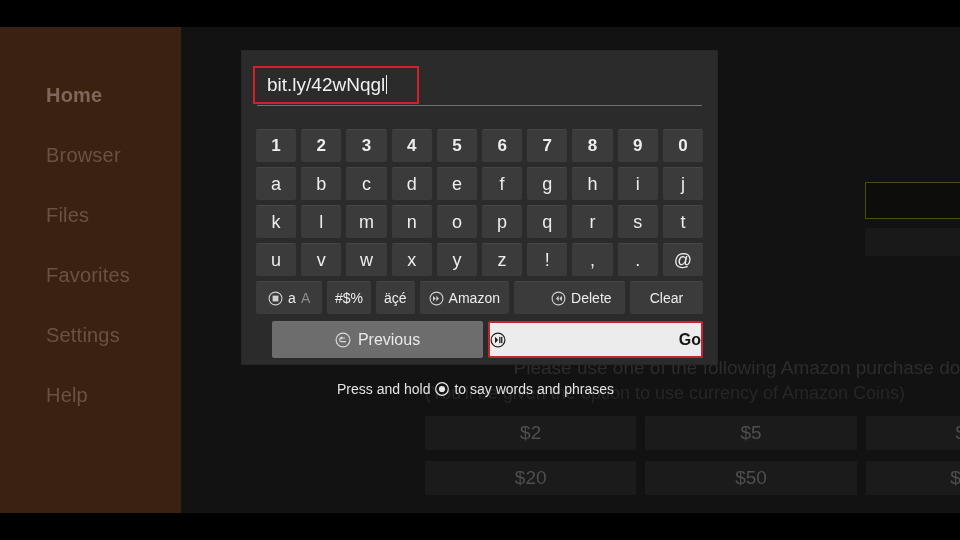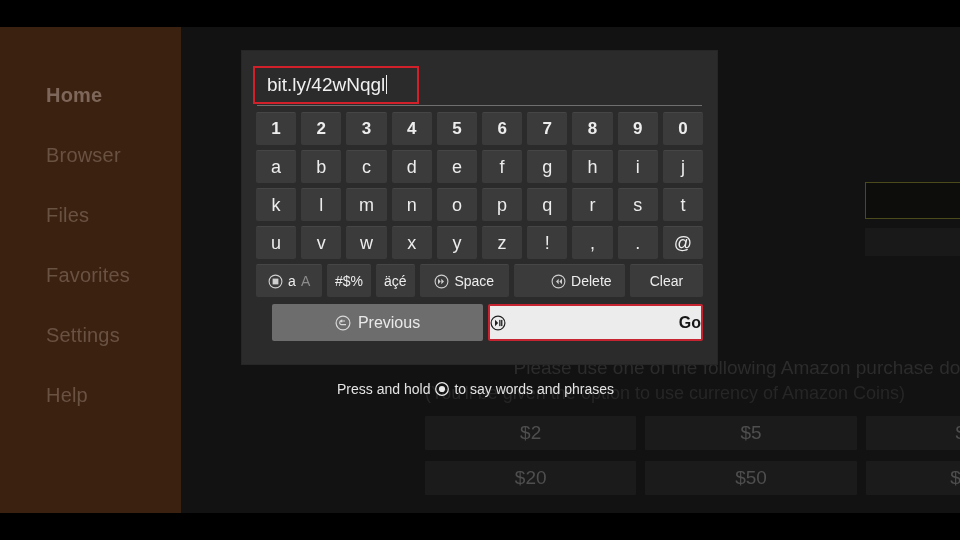--- a/index.html
+++ b/index.html
@@ -83,21 +83,21 @@
   .kb-panel {
     position: absolute; left: 242px; top: 51px;
     width: 475px; height: 313px;
     background: #2b2b2b;
     padding: 14px 14px 10px 14px;
     box-shadow: 0 0 0 1px #262626;
   }
   .kb-input-wrap {
     position: relative;
     height: 36px;
-    margin: 5px 1px 6px 1px;
+    margin: 5px 1px 23px 1px;
     border-bottom: 1px solid #6f6f6f;
   }
   .kb-input-focus {
     position: absolute; left: -4px; top: -4px;
     width: 166px; height: 38px;
     border: 2px solid #d2202a;
     pointer-events: none;
   }
   .kb-input-text {
     font-size: 19px; color: #f0f0f0;
@@ -286,21 +286,21 @@
       <div class="key k-acc">äçé</div>
 
       <div class="key k-space">
         <span class="ico">
           <svg width="15" height="15" viewBox="0 0 15 15">
             <circle cx="7.5" cy="7.5" r="6.4" fill="none" stroke="#cfcfcf" stroke-width="1.1"></circle>
             <polygon points="4,4.8 6.7,7.5 4,10.2" fill="#cfcfcf"></polygon>
             <polygon points="7.3,4.8 10,7.5 7.3,10.2" fill="#cfcfcf"></polygon>
           </svg>
         </span>
-        <span>Space</span>
+        <span>Amazon</span>
       </div>
 
       <div class="key k-del">
         <span class="ico">
           <svg width="15" height="15" viewBox="0 0 15 15">
             <circle cx="7.5" cy="7.5" r="6.4" fill="none" stroke="#cfcfcf" stroke-width="1.1"></circle>
             <polygon points="11,4.8 8.3,7.5 11,10.2" fill="#cfcfcf"></polygon>
             <polygon points="7.7,4.8 5,7.5 7.7,10.2" fill="#cfcfcf"></polygon>
           </svg>
         </span>

